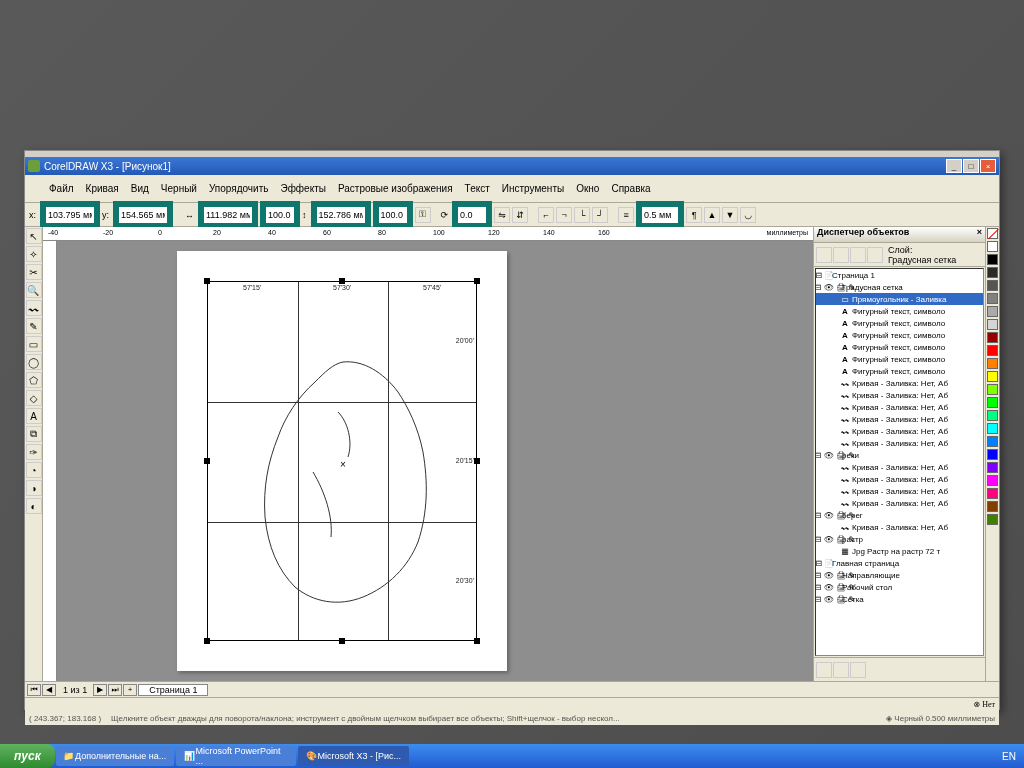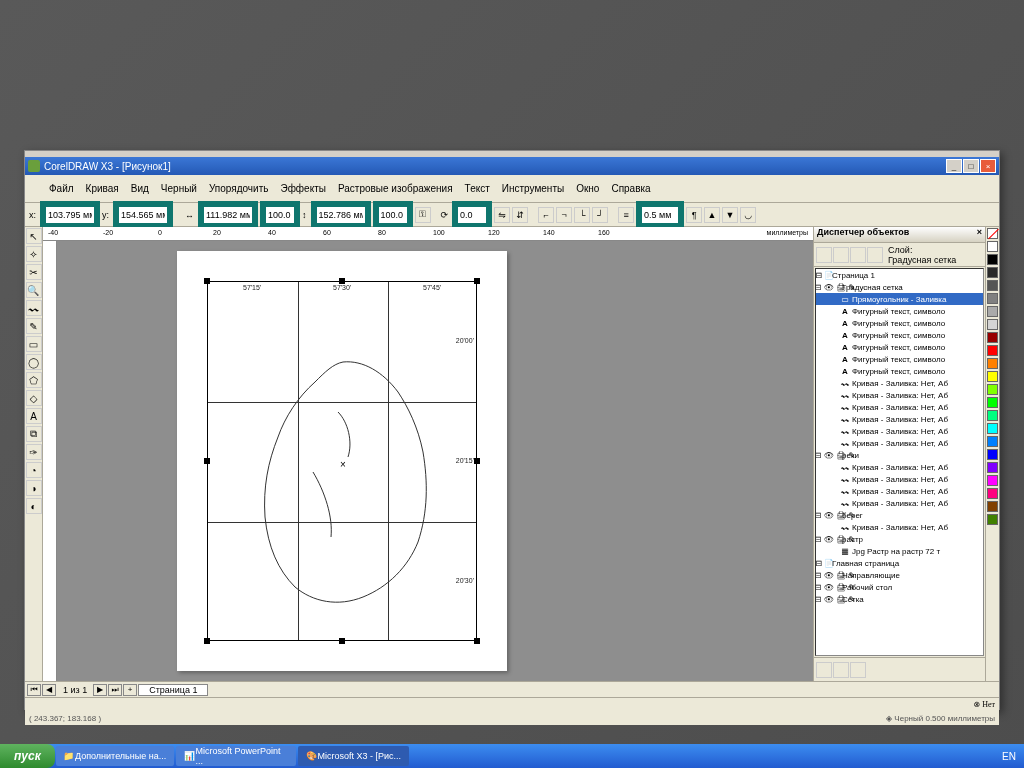--- a/index.html
+++ b/index.html
@@ -299,20 +299,21 @@
 
     <div class="statusbar">
       <span class="s2">
         <span>⊗</span>
         <span>Нет</span>
       </span>
     </div>
     <div class="hint">
       <span>( 243.367; 183.168 )</span>
       <span style="width:10px"></span>
+      <span>Щелкните объект дважды для поворота/наклона; инструмент с двойным щелчком выбирает все объекты; Shift+щелчок - выбор нескол...</span>
       <span style="margin-left:auto">
         <span>◈</span>
         <span>Черный 0.500 миллиметры</span>
       </span>
     </div>
 
   </div>
 
   <div class="taskbar">
     <div class="start-btn">пуск</div>

